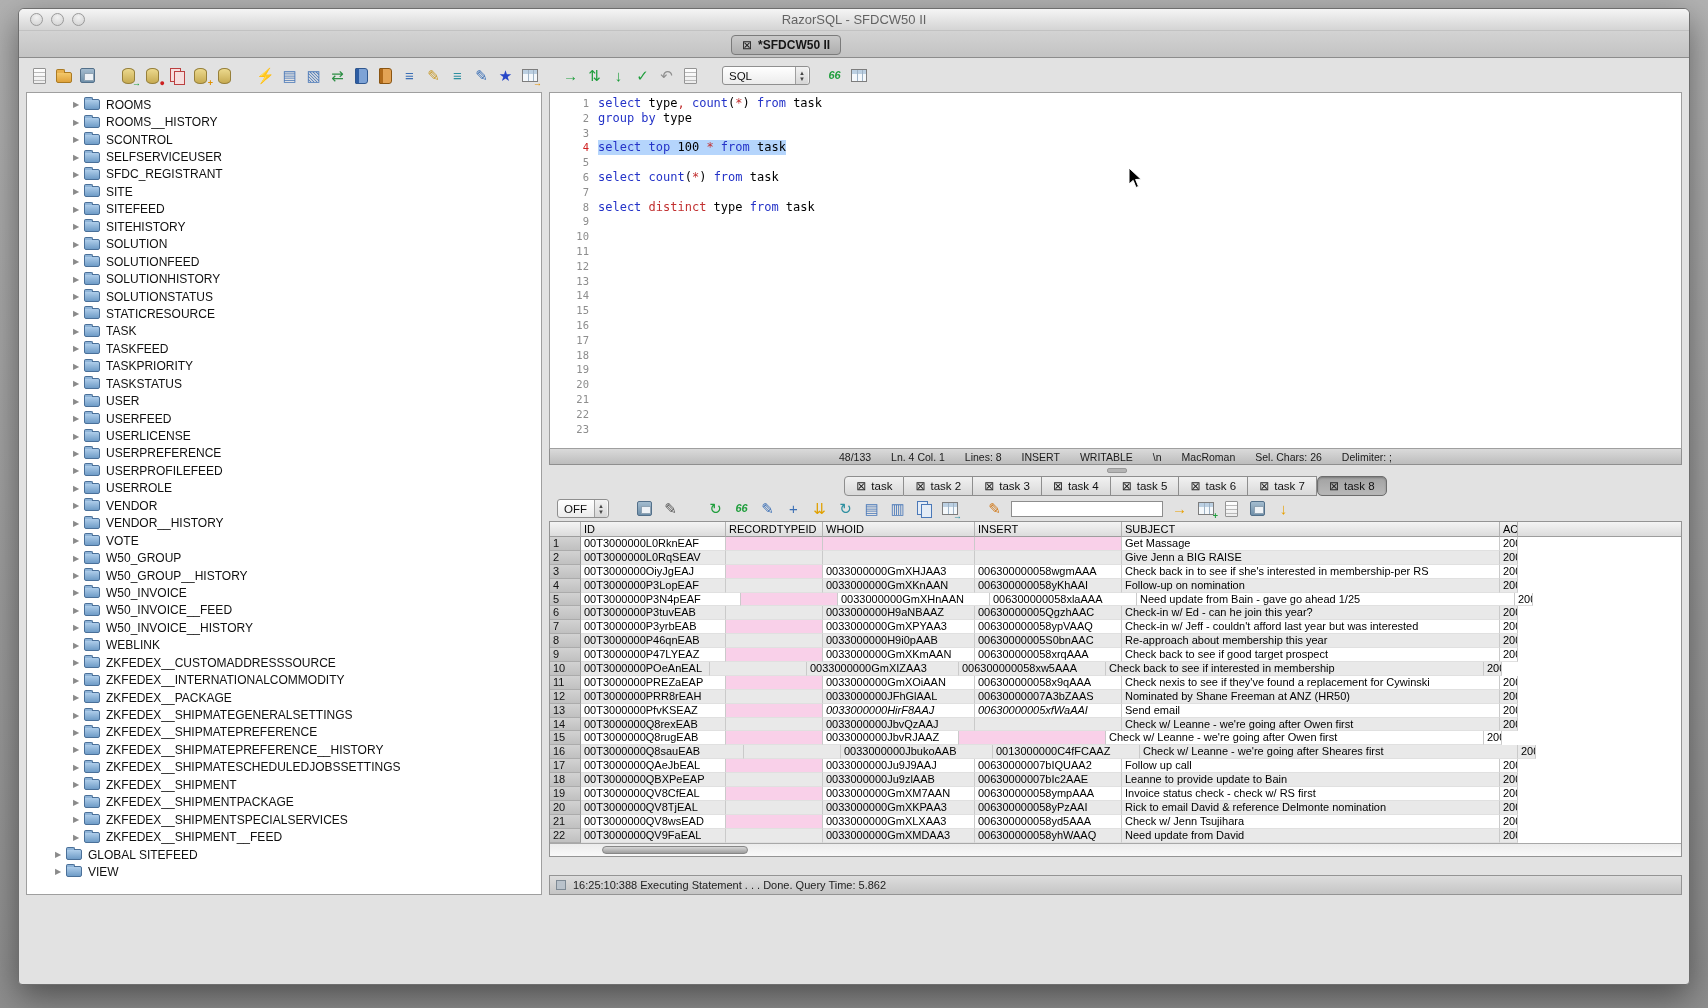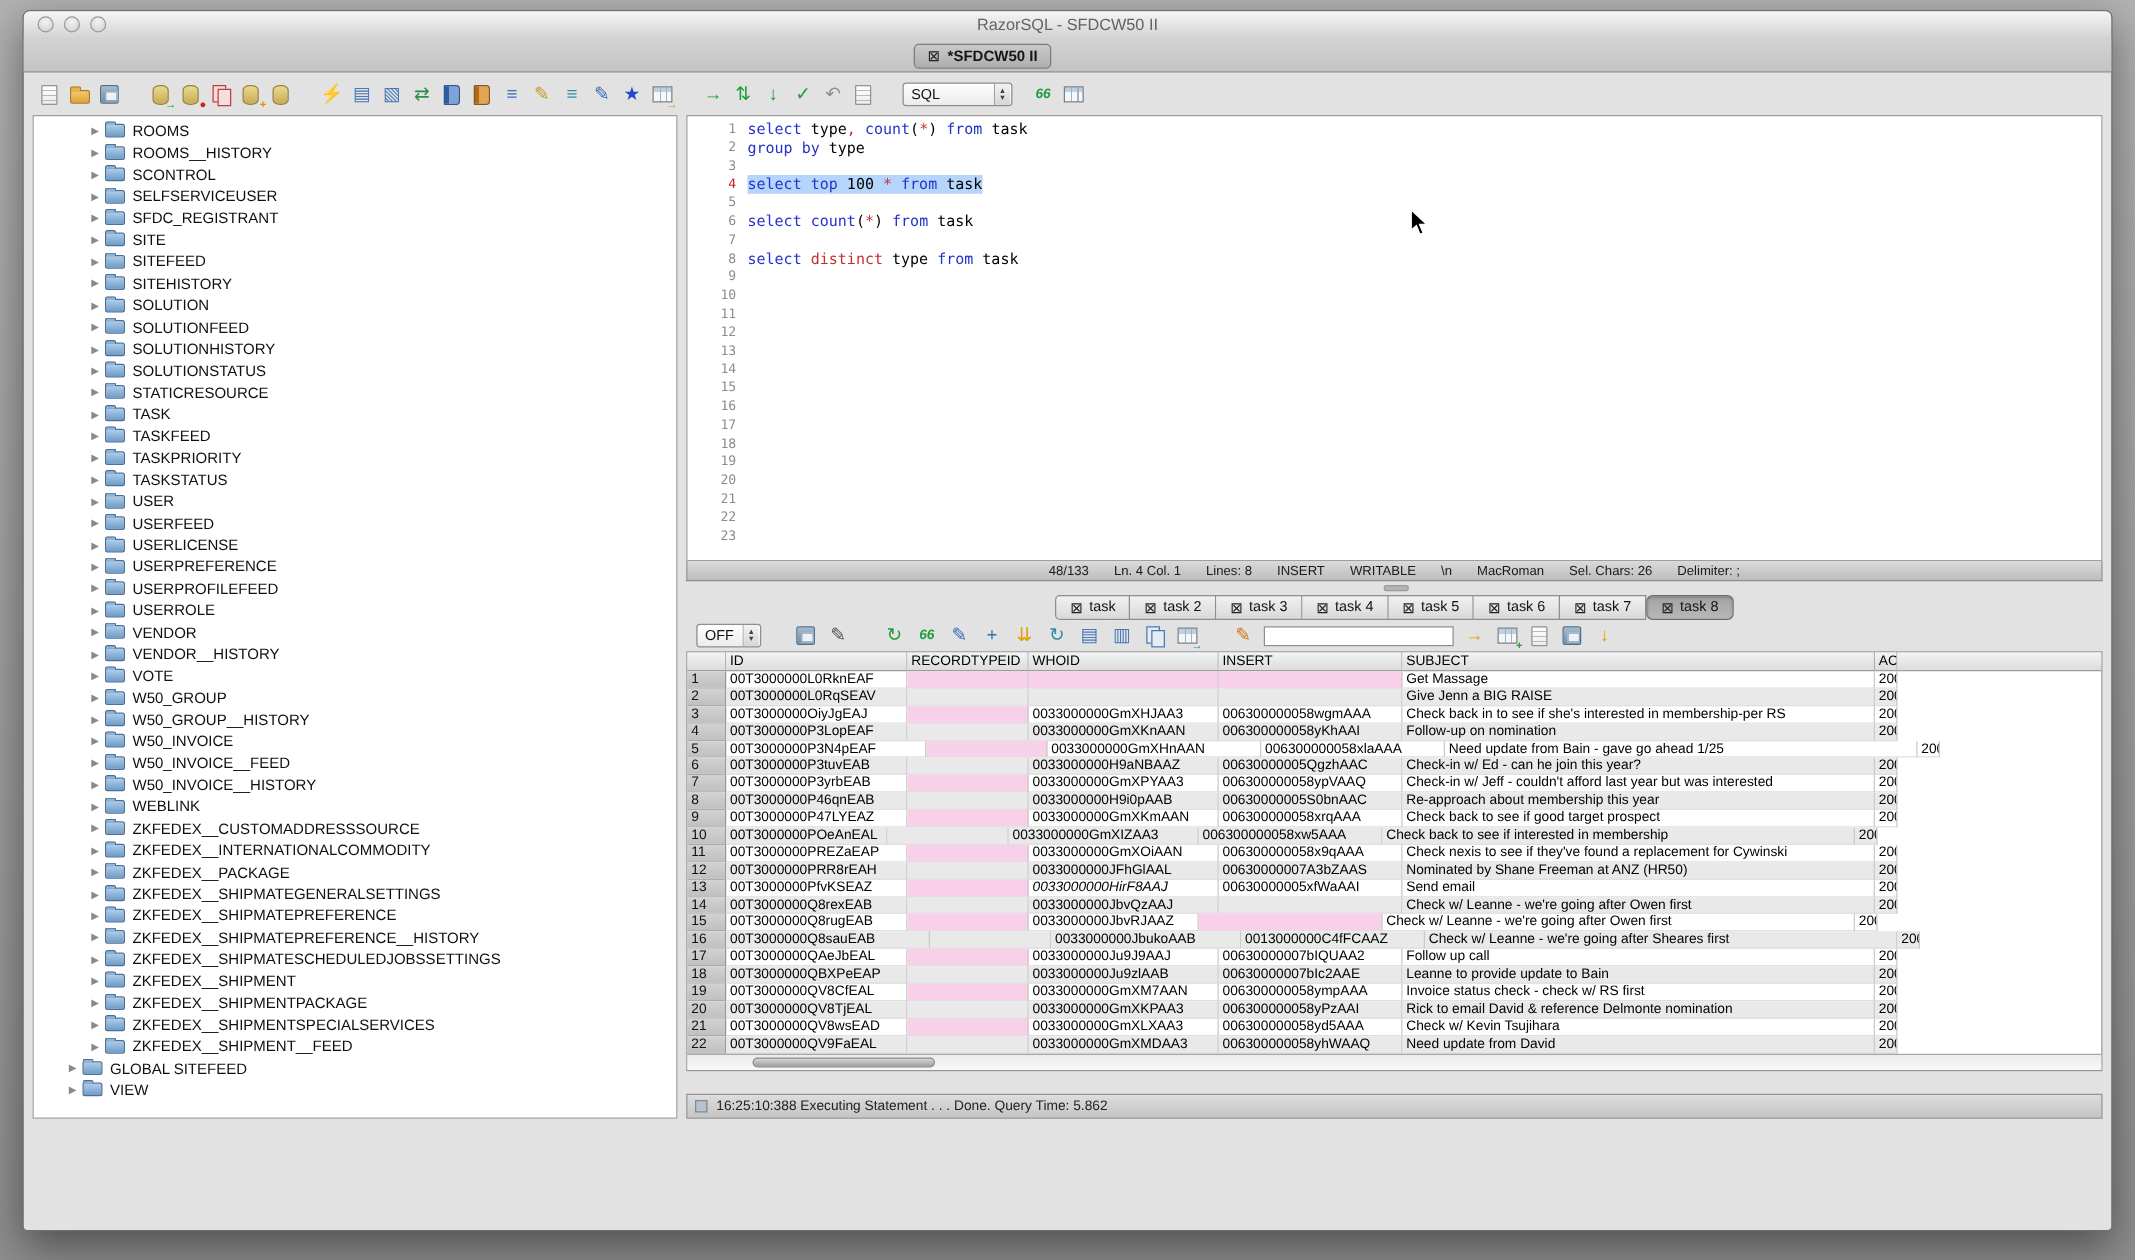--- a/index.html
+++ b/index.html
@@ -683,21 +683,21 @@
               <span class="cell null" style="width: 97px;"></span>
               <span class="cell" style="width: 152px;">0033000000GmXKnAAN</span>
               <span class="cell" style="width: 147px;">006300000058yKhAAI</span>
               <span class="cell" style="width: 378px;">Follow-up on nomination</span>
               <span class="cell" style="width: 18px;">200</span>
             </div>
             <div class="trow">
               <span class="rn" style="width: 31px;">5</span>
               <span class="cell" style="width: 160px;">00T3000000P3N4pEAF</span>
               <span class="cell null" style="width: 97px;"></span>
-              <span class="cell" style="width: 171px;">0033000000GmXHnAAN</span>
+              <span class="cell" style="width: 152px;">0033000000GmXHnAAN</span>
               <span class="cell" style="width: 147px;">006300000058xlaAAA</span>
               <span class="cell" style="width: 378px;">Need update from Bain - gave go ahead 1/25</span>
               <span class="cell" style="width: 18px;">200</span>
             </div>
             <div class="trow stripe">
               <span class="rn" style="width: 31px;">6</span>
               <span class="cell" style="width: 145px;">00T3000000P3tuvEAB</span>
               <span class="cell null" style="width: 97px;"></span>
               <span class="cell" style="width: 152px;">0033000000H9aNBAAZ</span>
               <span class="cell" style="width: 147px;">00630000005QgzhAAC</span>
@@ -756,21 +756,21 @@
               <span class="cell" style="width: 152px;">0033000000JFhGlAAL</span>
               <span class="cell" style="width: 147px;">00630000007A3bZAAS</span>
               <span class="cell" style="width: 378px;">Nominated by Shane Freeman at ANZ (HR50)</span>
               <span class="cell" style="width: 18px;">200</span>
             </div>
             <div class="trow">
               <span class="rn" style="width: 31px;">13</span>
               <span class="cell" style="width: 145px;">00T3000000PfvKSEAZ</span>
               <span class="cell null" style="width: 97px;"></span>
               <span class="cell" style="width: 152px; font-style: italic;">0033000000HirF8AAJ</span>
-              <span class="cell" style="width: 147px;">00630000005xfWaAAI</span>
+              <span class="cell" style="width: 147px; font-style: italic;">00630000005xfWaAAI</span>
               <span class="cell" style="width: 378px;">Send email</span>
               <span class="cell" style="width: 18px;">200</span>
             </div>
             <div class="trow stripe">
               <span class="rn" style="width: 31px;">14</span>
               <span class="cell" style="width: 145px;">00T3000000Q8rexEAB</span>
               <span class="cell null" style="width: 97px;"></span>
               <span class="cell" style="width: 152px;">0033000000JbvQzAAJ</span>
               <span class="cell null" style="width: 147px;"></span>
               <span class="cell" style="width: 378px;">Check w/ Leanne - we're going after Owen first</span>
@@ -829,21 +829,21 @@
               <span class="cell" style="width: 147px;">006300000058yPzAAI</span>
               <span class="cell" style="width: 378px;">Rick to email David &amp; reference Delmonte nomination</span>
               <span class="cell" style="width: 18px;">200</span>
             </div>
             <div class="trow">
               <span class="rn" style="width: 31px;">21</span>
               <span class="cell" style="width: 145px;">00T3000000QV8wsEAD</span>
               <span class="cell null" style="width: 97px;"></span>
               <span class="cell" style="width: 152px;">0033000000GmXLXAA3</span>
               <span class="cell" style="width: 147px;">006300000058yd5AAA</span>
-              <span class="cell" style="width: 378px;">Check w/ Kevin Tsujihara</span>
+              <span class="cell" style="width: 378px;">Check w/ Jenn Tsujihara</span>
               <span class="cell" style="width: 18px;">200</span>
             </div>
             <div class="trow stripe">
               <span class="rn" style="width: 31px;">22</span>
               <span class="cell" style="width: 145px;">00T3000000QV9FaEAL</span>
               <span class="cell null" style="width: 97px;"></span>
               <span class="cell" style="width: 152px;">0033000000GmXMDAA3</span>
               <span class="cell" style="width: 147px;">006300000058yhWAAQ</span>
               <span class="cell" style="width: 378px;">Need update from David</span>
               <span class="cell" style="width: 18px;">200</span>

